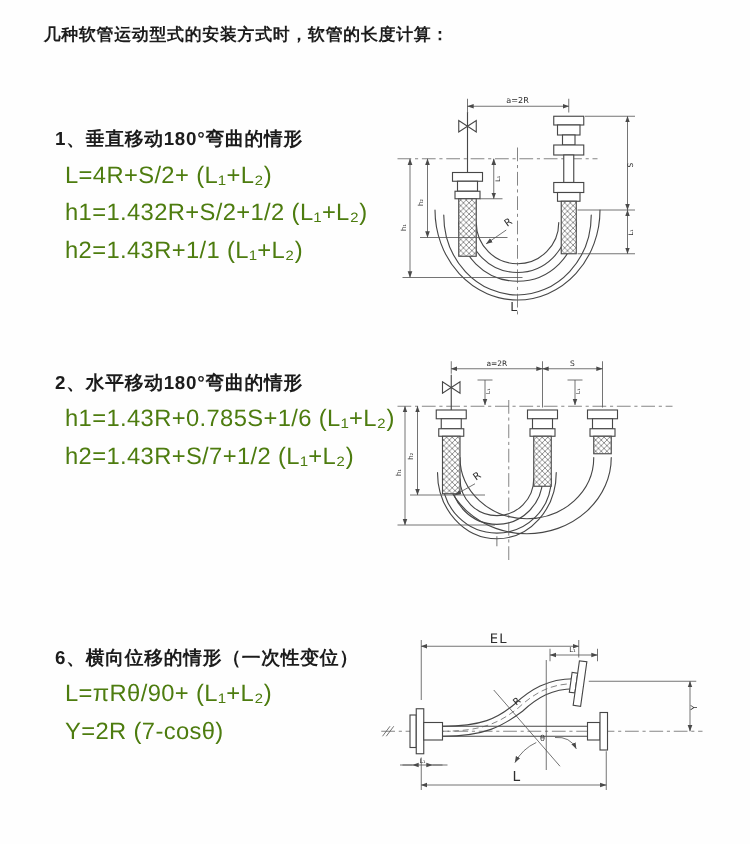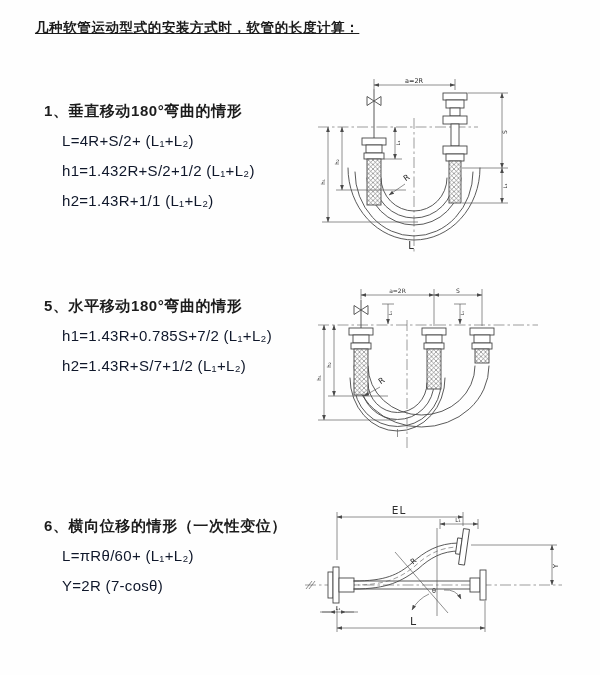--- a/index.html
+++ b/index.html
@@ -1,21 +1,21 @@
 <!DOCTYPE html>
 <html><head>
 <meta charset="utf-8">
 <style>
   html,body{margin:0;padding:0;background:#ffffff;}
   .page{position:relative;width:600px;height:675px;background:#fefefe;overflow:hidden;
         font-family:"Liberation Sans",sans-serif;color:#1c1c1c;}
-  .title{position:absolute;left:35px;top:19px;font-size:13.5px;font-weight:bold;letter-spacing:0.6px;text-decoration:underline;}
+  .title{position:absolute;left:35px;top:19px;font-size:13.5px;font-weight:bold;letter-spacing:0.6px;}
   .sec{position:absolute;left:44px;}
   .sec .h{font-size:15px;font-weight:bold;letter-spacing:0.6px;margin:0 0 10px 0;}
-  .sec .f{font-size:15px;letter-spacing:0.3px;color:#0f172a;margin:0 0 11px 18px;line-height:19px;}
+  .sec .f{font-size:19px;letter-spacing:0.3px;color:#4d7c0f;margin:0 0 11px 8px;line-height:19px;}
   .diag{position:absolute;}
   .ln{stroke:#474747;stroke-width:0.9;fill:none;stroke-linecap:round;}
   .thin{stroke:#545454;stroke-width:0.65;fill:none;}
   .dim{stroke:#545454;stroke-width:0.65;fill:none;}
   .cl{stroke:#5c5c5c;stroke-width:0.6;fill:none;stroke-dasharray:11 3 2.5 3;}
   .dsh{stroke:#5c5c5c;stroke-width:0.6;fill:none;stroke-dasharray:5 3;}
   .fit{fill:#fff;stroke:#474747;stroke-width:0.9;}
   .vlv{fill:#fff;stroke:#474747;stroke-width:0.9;}
   .dl{font-family:"DejaVu Sans",sans-serif;fill:#2e2e2e;}
 </style>
@@ -41,28 +41,28 @@
   <div class="title">几种软管运动型式的安装方式时，软管的长度计算：</div>
 
   <section class="sec" style="top:102px">
     <div class="h">1、垂直移动180°弯曲的情形</div>
     <div class="f">L=4R+S/2+ (L₁+L₂)</div>
     <div class="f">h1=1.432R+S/2+1/2 (L₁+L₂)</div>
     <div class="f">h2=1.43R+1/1 (L₁+L₂)</div>
   </section>
 
   <section class="sec" style="top:297px">
-    <div class="h">5、水平移动180°弯曲的情形</div>
-    <div class="f">h1=1.43R+0.785S+7/2 (L₁+L₂)</div>
+    <div class="h">2、水平移动180°弯曲的情形</div>
+    <div class="f">h1=1.43R+0.785S+1/6 (L₁+L₂)</div>
     <div class="f">h2=1.43R+S/7+1/2 (L₁+L₂)</div>
   </section>
 
   <section class="sec" style="top:517px">
     <div class="h">6、横向位移的情形（一次性变位）</div>
-    <div class="f">L=πRθ/60+ (L₁+L₂)</div>
+    <div class="f">L=πRθ/90+ (L₁+L₂)</div>
     <div class="f">Y=2R (7-cosθ)</div>
   </section>
 
   <svg class="diag" style="left:310px;top:70px" width="240" height="190" viewBox="0 0 240 190">
 
     <g class="ln">
       <path d="M 38,98 A 66 72 0 0 0 170,98"></path>
       <path d="M 45,102 A 59 64 0 0 0 163,102"></path>
       <path d="M 57,108 A 47 47 0 0 0 151,108"></path>
       <path d="M 64,108 A 40 40 0 0 0 144,108"></path>

